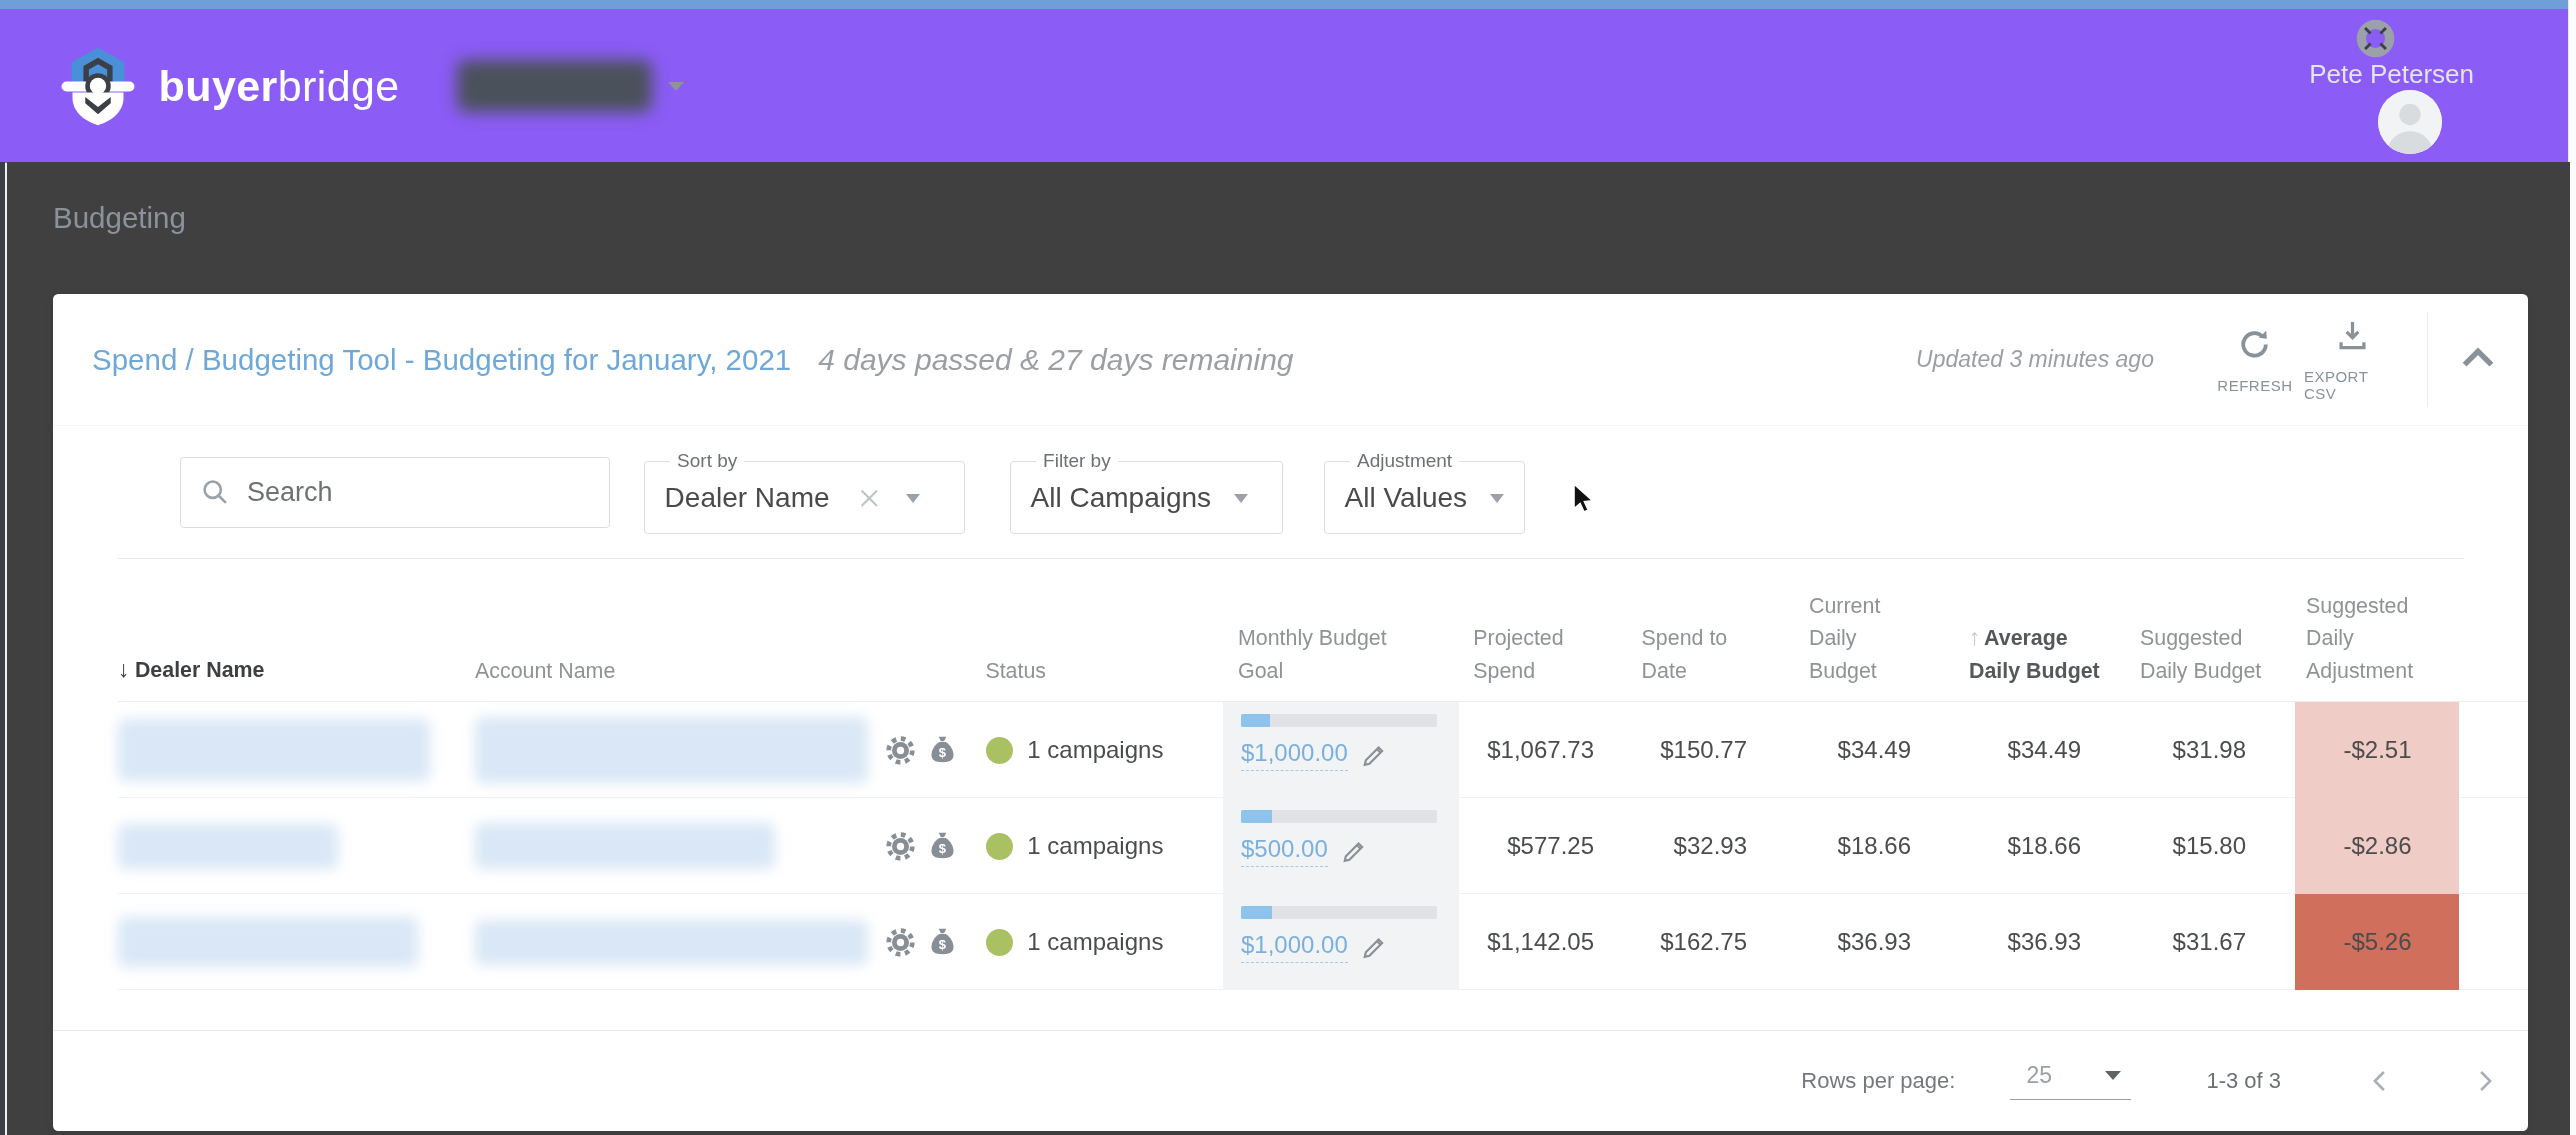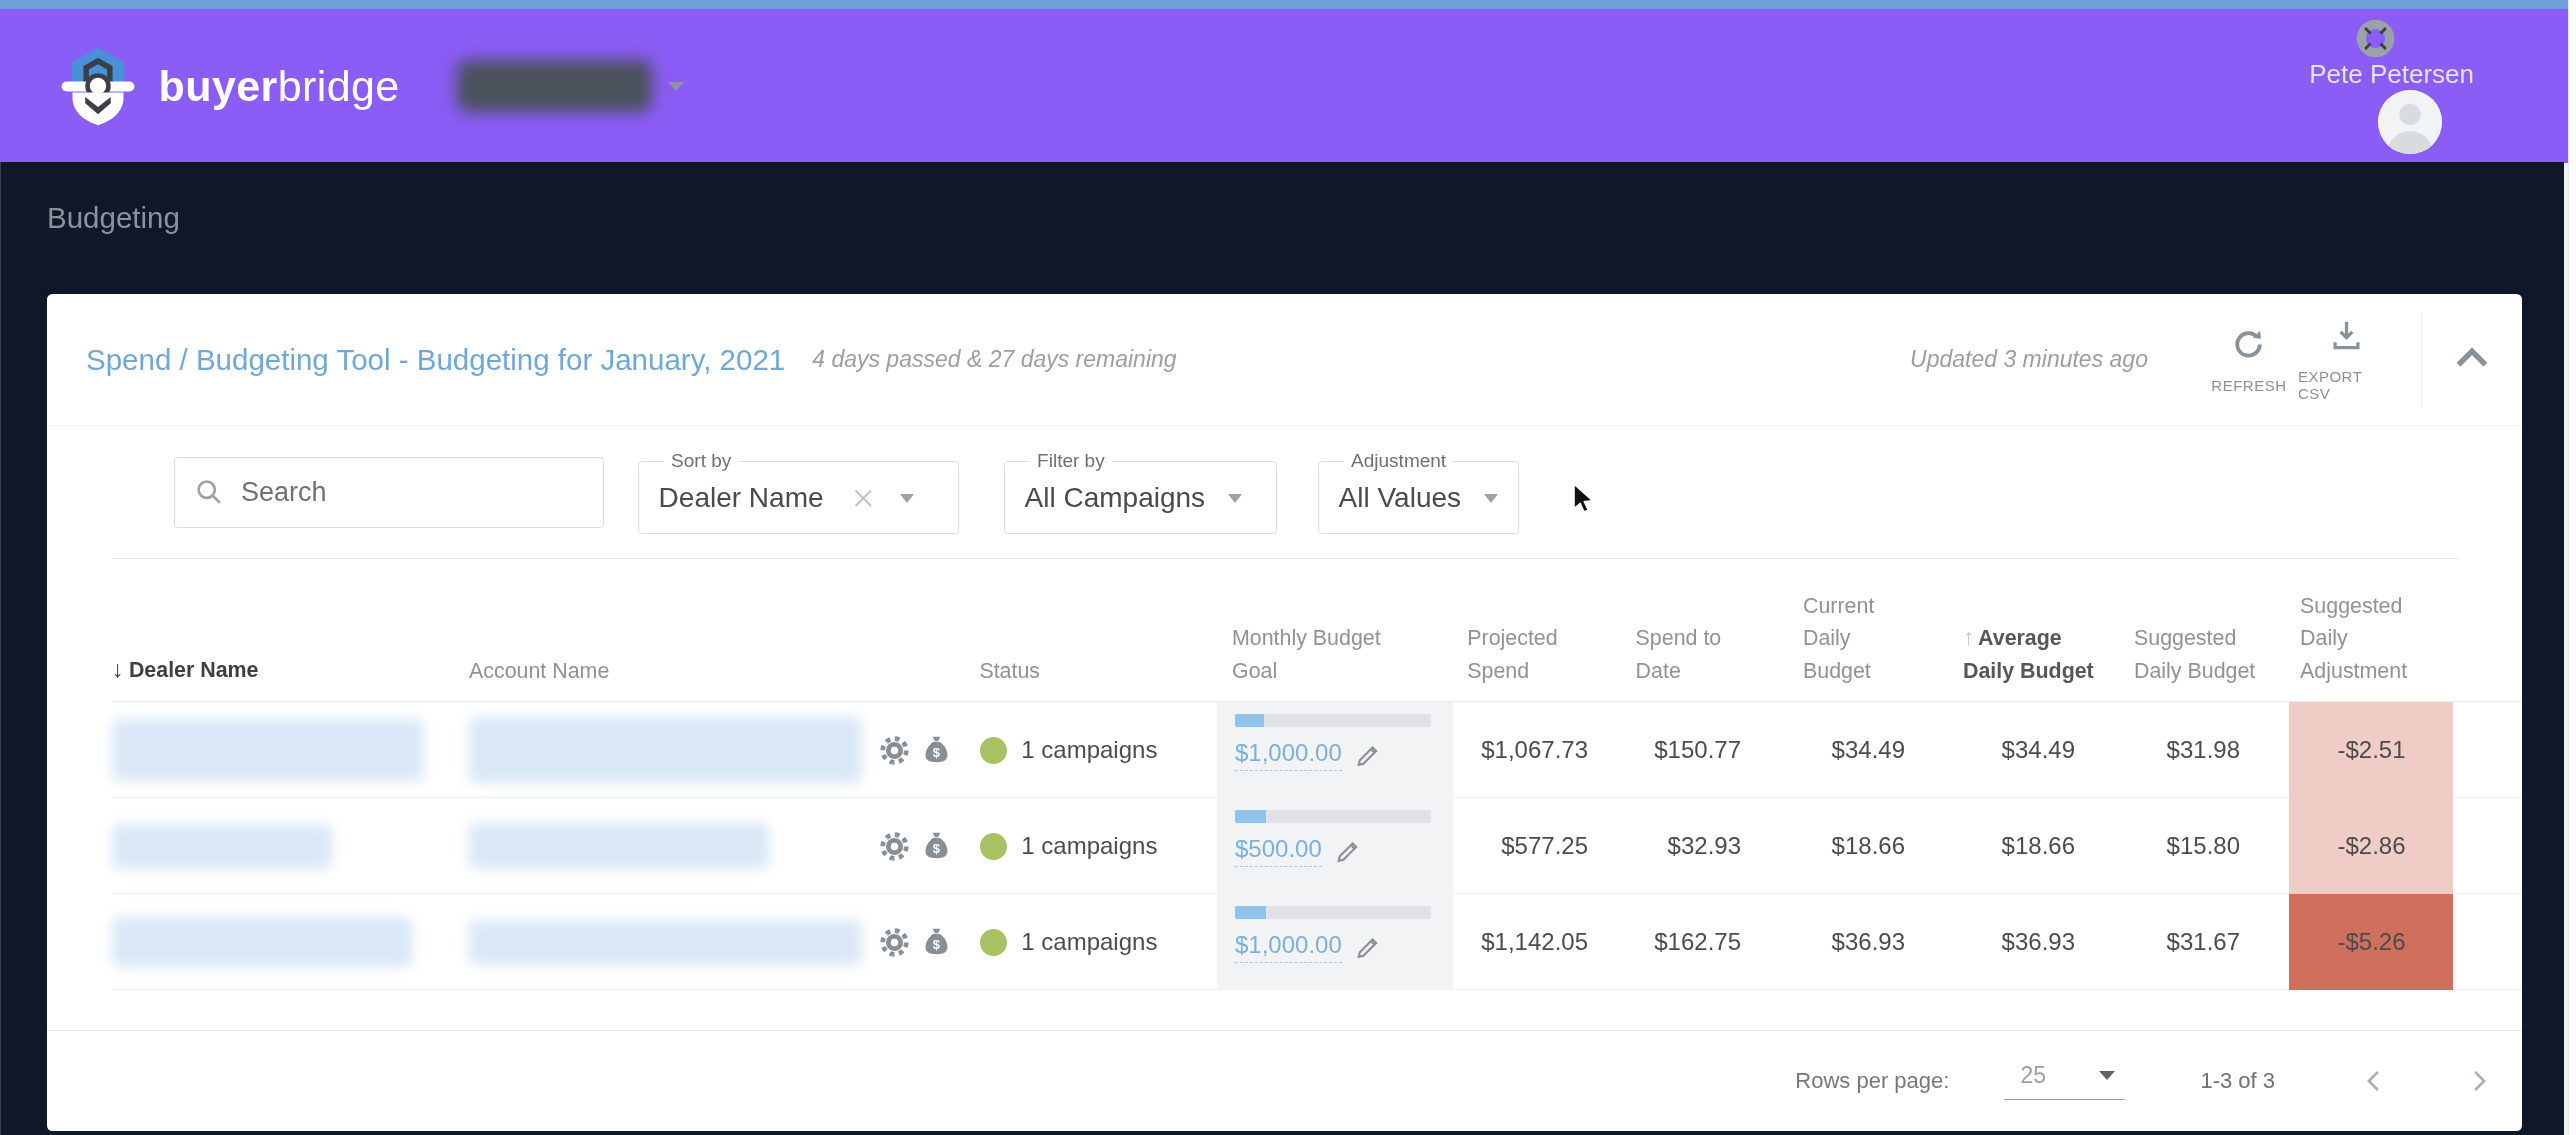--- a/index.html
+++ b/index.html
@@ -18,30 +18,30 @@
   .nav-caret { margin-left:16px; width:0; height:0; border-left:8px solid transparent; border-right:8px solid transparent; border-top:9.8px solid #8d949b; }
   .nav-right { margin-left:auto; display:flex; align-items:center;flex-direction:column; }
   .help-btn { width:41px; height:41px; margin-right:70px; cursor:pointer; }
   .user-name { font-size:26px; color:#e3e5e7; margin-right:37px; }
   .avatar { width:64px; height:64px; border-radius:50%; overflow:hidden; background:#f4f5f6; }
 
   .leftstrip { position:absolute; top:162px; left:0; width:5.4px; height:973px; background:#3b4046; }
   .rightstrip { position:absolute; top:0; right:0; width:8px; height:1135px; background:#fafbfb; border-left:0.9px solid #e5e7e9; }
 
   
-  .page { position:absolute; top:162px; left:1px; width:2563px; height:973px; background:#0f172a; }
+  .page { position:absolute; top:162px; left:7px; width:2563px; height:973px; background:#404040; }
   .breadcrumb { position:absolute; top:39px; left:46px; font-size:29.5px; color:#8b929b; }
 
   .card { position:absolute; top:132px; left:46px; width:2475px; height:837px; background:#fff;
           border-radius:5.4px; box-shadow:0 1.8px 7.1px rgba(40,50,60,.16); display:flex; flex-direction:column; }
 
   
   .card-header { height:132px; flex:0 0 132px; display:flex; align-items:center; padding:0 21.4px 0 39px; border-bottom:0.9px solid #f4f5f6; }
   .panel-title { font-size:29.5px; color:#6fa8d8; white-space:nowrap; }
-  .panel-sub { font-size:23px; font-style:italic; color:#9b9fa3; margin-left:27px; white-space:nowrap; }
+  .panel-sub { font-size:30px; font-style:italic; color:#9b9fa3; margin-left:27px; white-space:nowrap; }
   .flex-sp { flex:1; }
   .updated { font-size:23px; font-style:italic; color:#9b9fa3; margin-right:52px; white-space:nowrap; }
   .icon-btn { display:flex; flex-direction:column; align-items:center; gap:14px; color:#8a9299; width:98px; cursor:pointer; }
   .icon-btn svg { width:37px; height:37px; }
   .icon-btn .lbl { font-size:15px; letter-spacing:0.5px; color:#8a9299; }
   .vdiv { width:0.9px; height:95px; background:#ececee; margin:0 27px 0 25px; }
   .collapse-btn { width:50px; height:50px; margin-right:1.8px; cursor:pointer; }
   .collapse-btn svg { width:46px; height:46px; }
 
   

